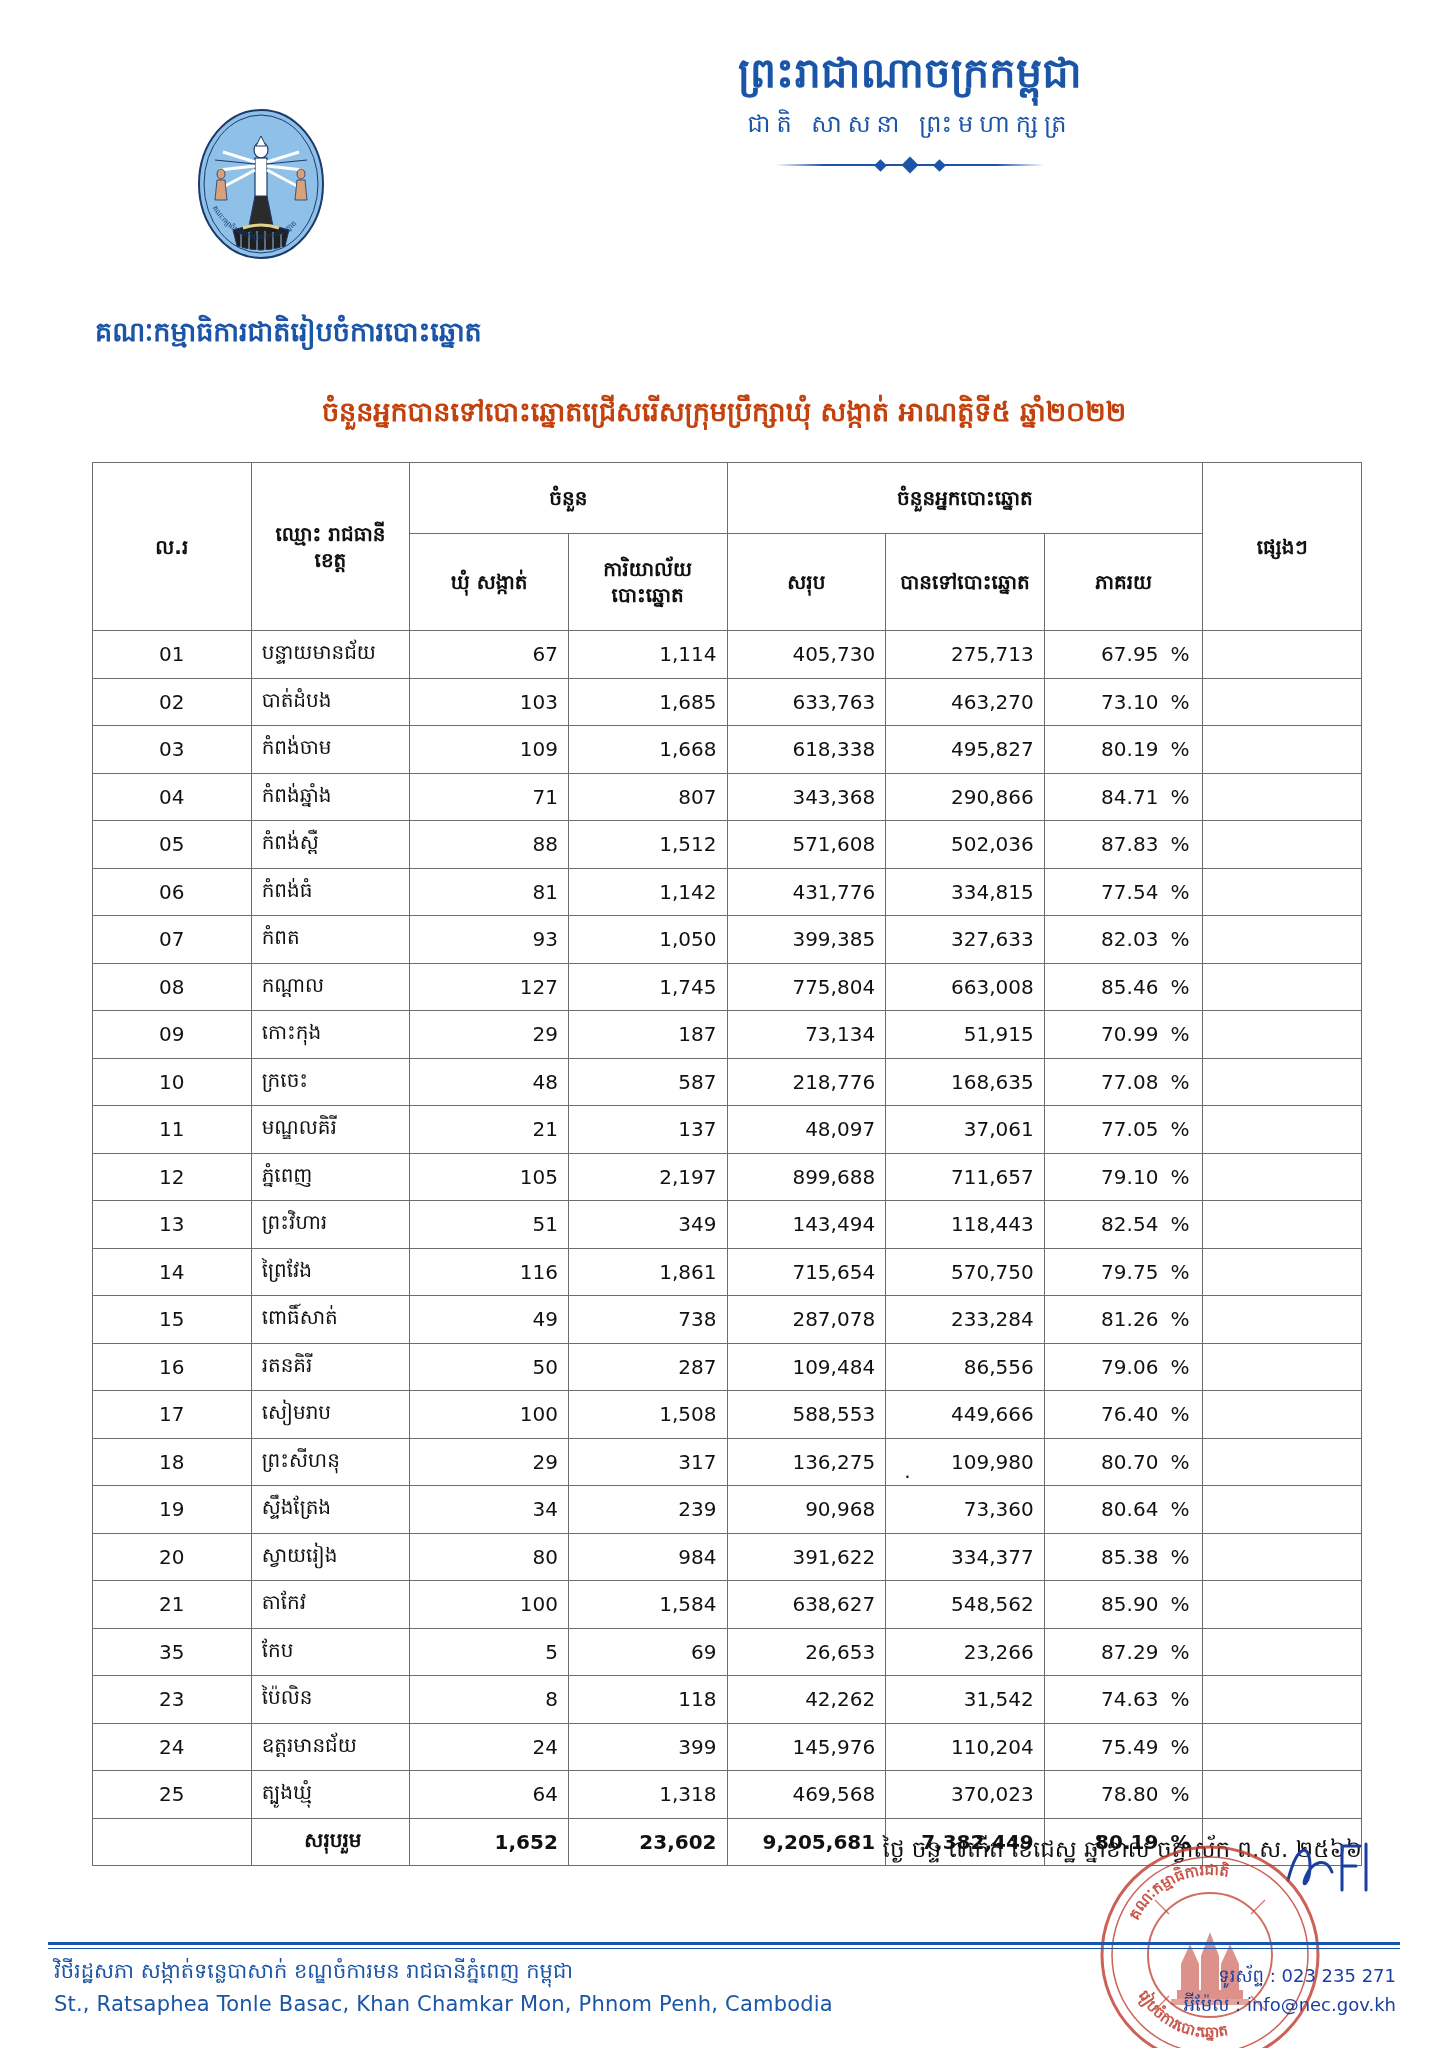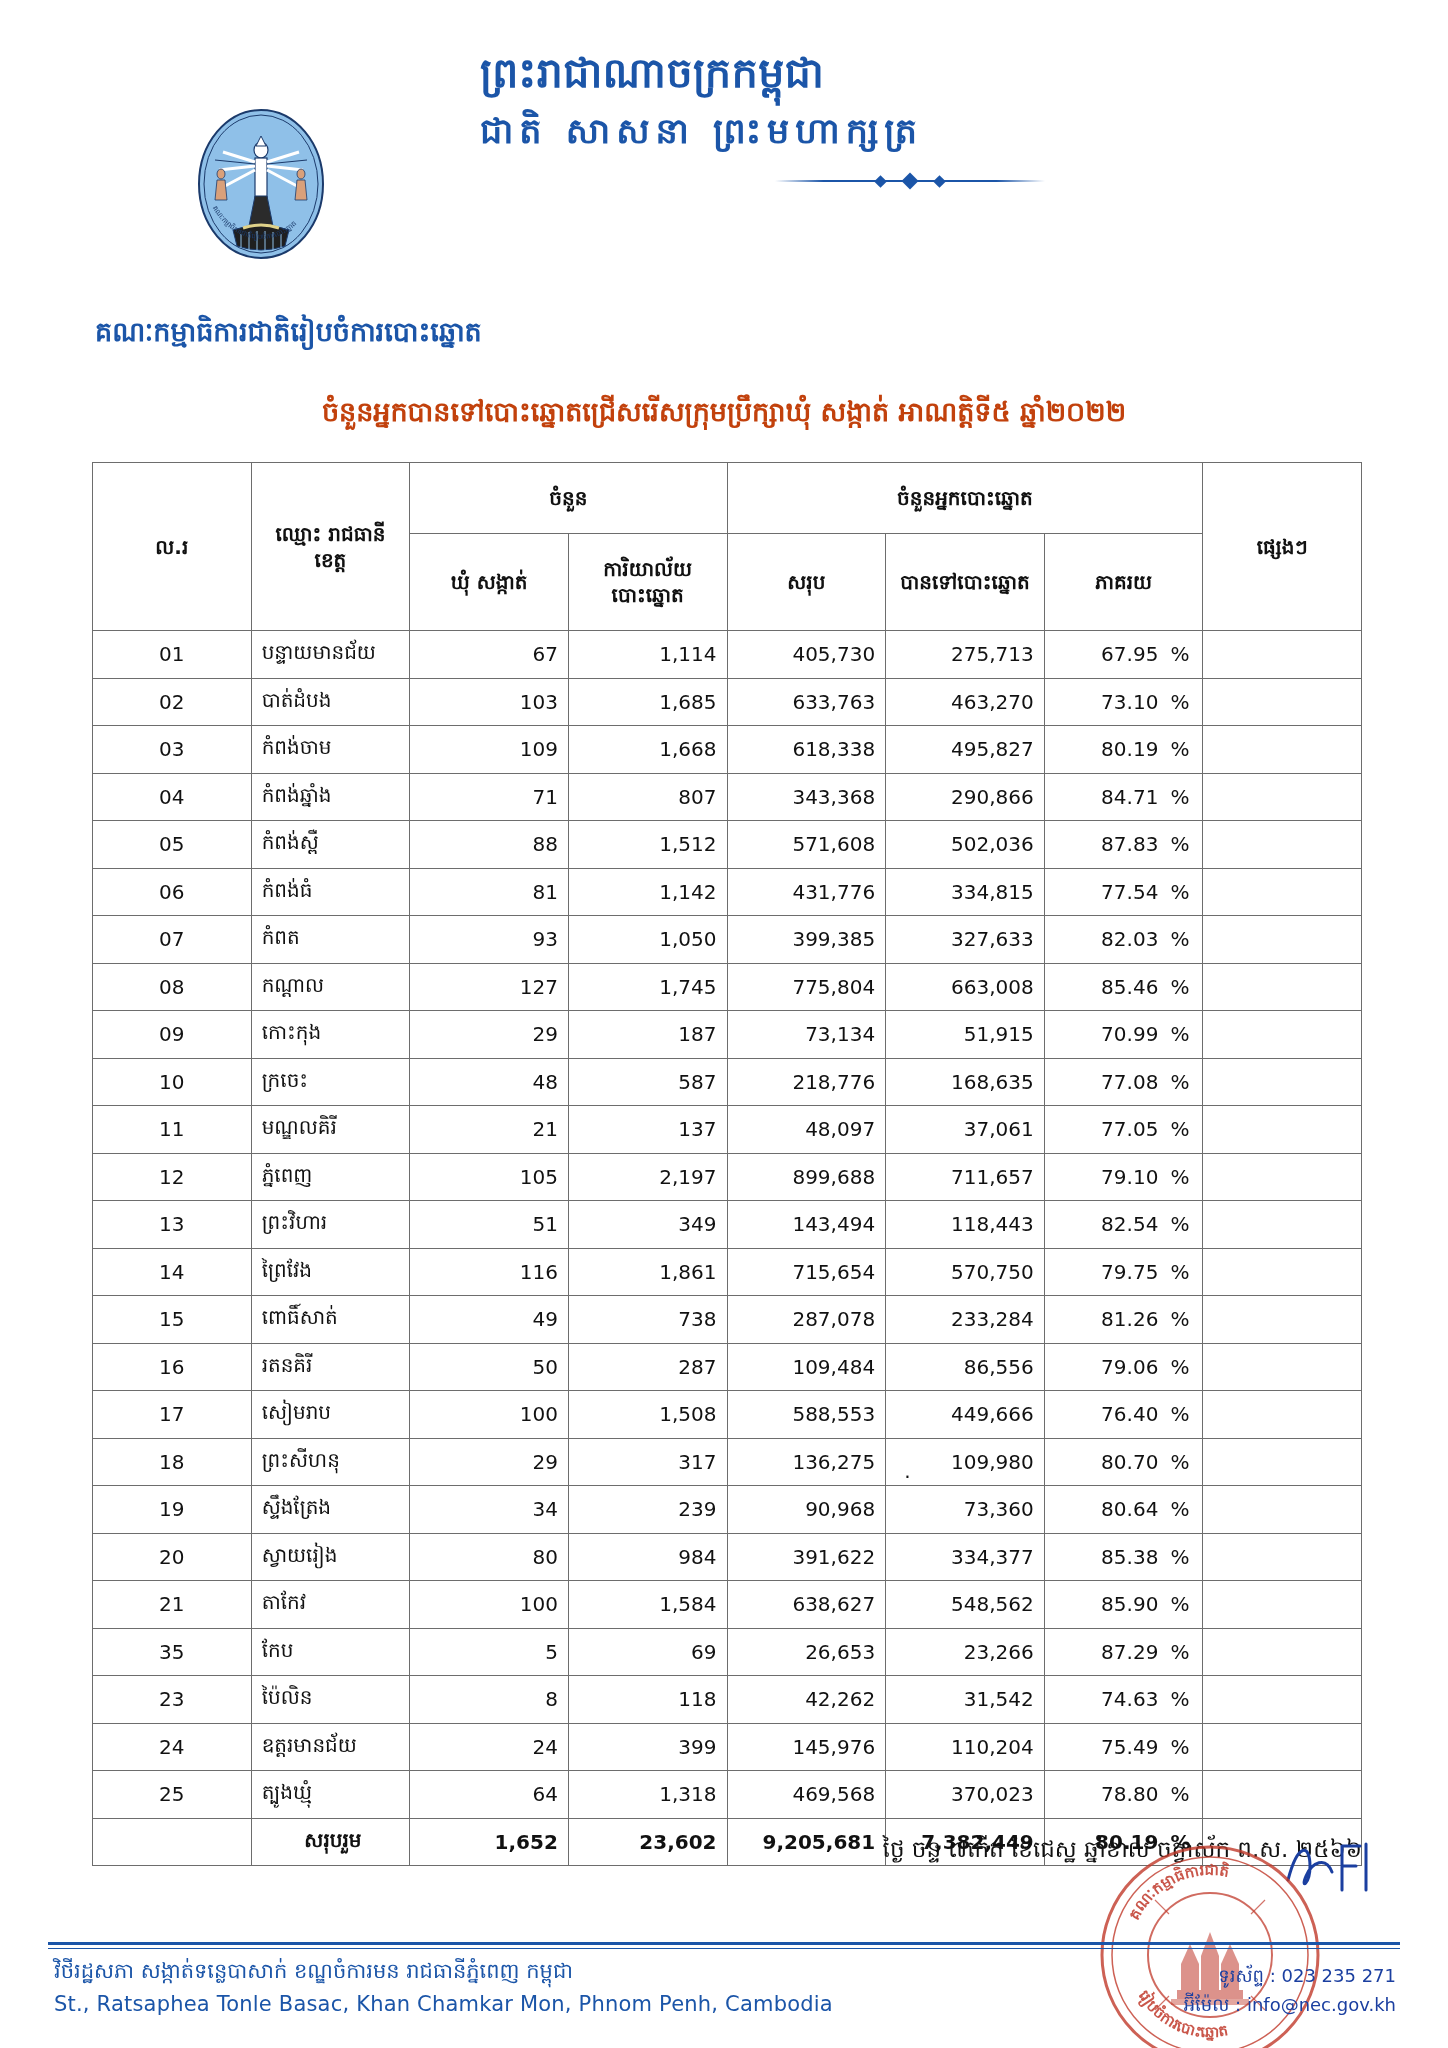--- a/index.html
+++ b/index.html
@@ -29,34 +29,34 @@
     position: absolute;
     left: 185px; top: 108px;
     width: 152px; height: 152px;
   }
   .emblem svg { display:block; }
 
   .royal-lines {
     position: absolute;
     left: 480px; top: 48px;
     width: 860px;
-    text-align: left;
+    text-align: center;
     color: #1c55a5;
   }
   .royal-title {
     font-size: 41px;
     font-weight: bold;
     letter-spacing: 0.5px;
     line-height: 1.25;
     color: #1b55a8;
     white-space: nowrap;
   }
   .royal-motto {
-    font-size: 35px;
-    font-weight: bold;
+    font-size: 24px;
+    font-weight: normal;
     margin-top: 10px;
     color: #1b55a8;
     white-space: nowrap;
     letter-spacing: 6px;
   }
   .deco {
     margin: 14px auto 0;
     width: 270px; height: 14px;
     position: relative;
   }

